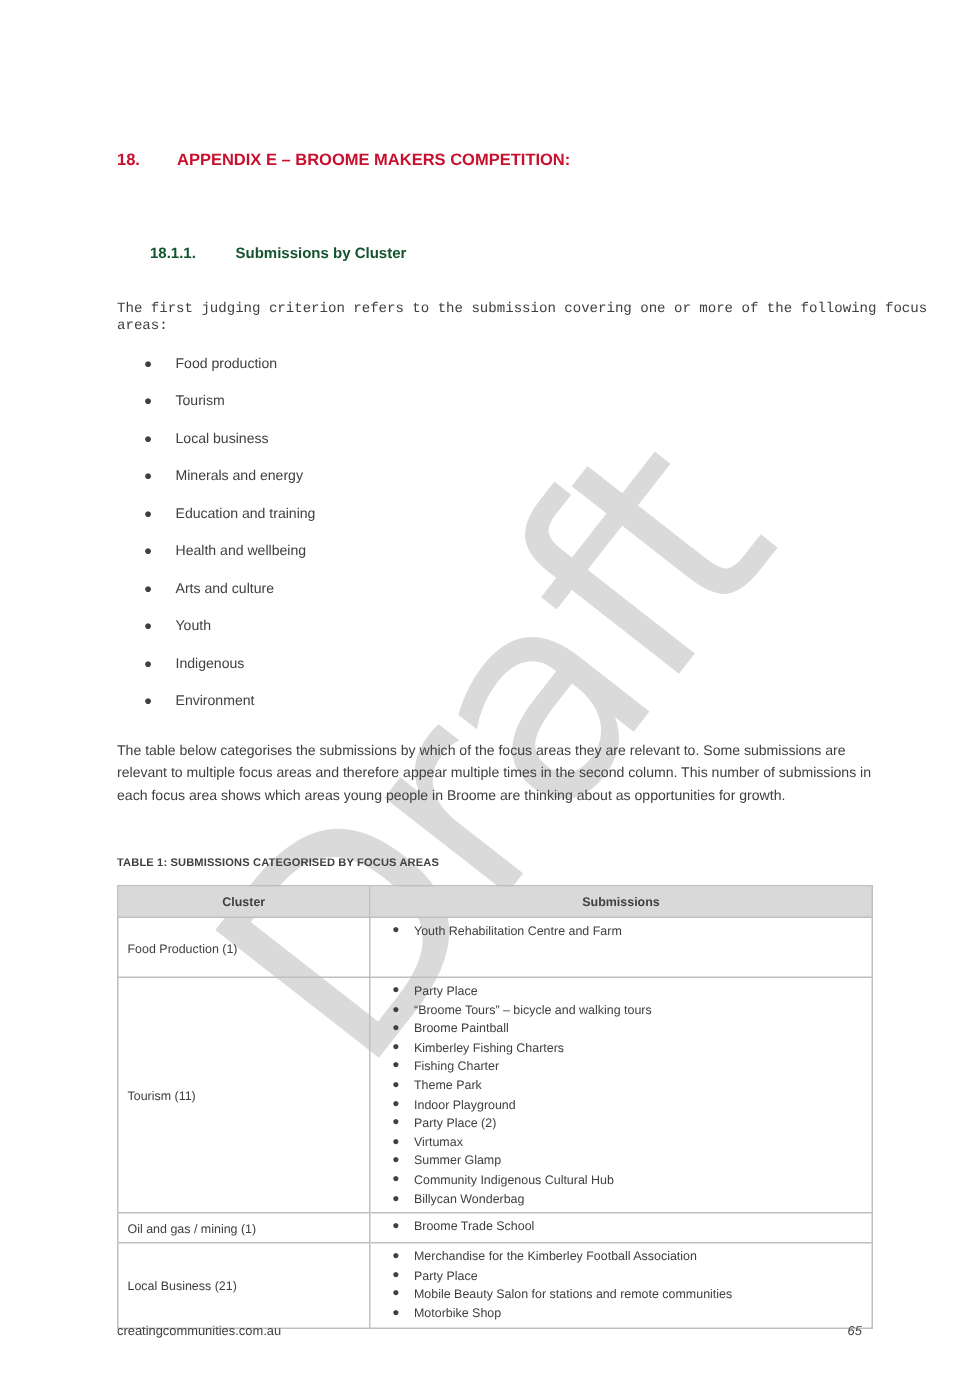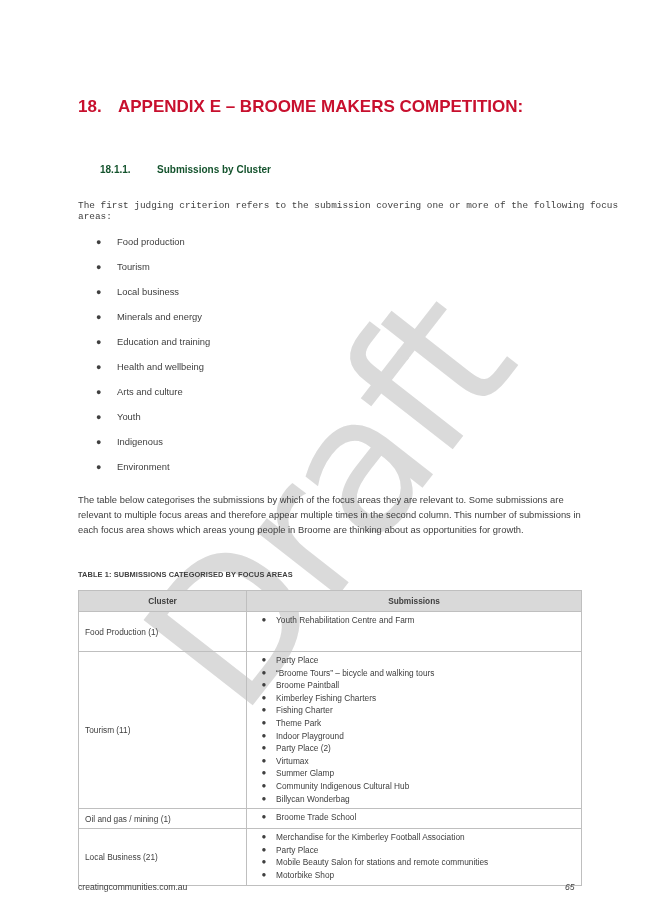--- a/index.html
+++ b/index.html
@@ -1,20 +1,20 @@
 <!DOCTYPE html>
 <html><head>
 <meta charset="utf-8">
 <style>
   html, body { margin: 0; padding: 0; background: #ffffff; }
   body { width: 653px; height: 923px; position: relative; overflow: hidden; font-family: "Liberation Sans", sans-serif; color: #404040; }
   .page { position: absolute; left: 0; top: 0; width: 653px; height: 923px; }
   .watermark { position: absolute; left: 90px; top: 380px; width: 520px; font-family: "DejaVu Sans", sans-serif; font-size: 190px; color: #d4d4d4; transform: rotate(-52deg); transform-origin: center center; opacity: 0.85; pointer-events: none; line-height: 1; letter-spacing: -6px; }
   .content { position: absolute; left: 0; top: 0; width: 653px; height: 923px; }
-  .h1 { position: absolute; left: 78px; top: 94px; color: #c8102e; font-family: "Liberation Sans", sans-serif; font-weight: bold; font-size: 17px; line-height: 26px; }
+  .h1 { position: absolute; left: 78px; top: 94px; color: #c8102e; font-family: "Liberation Sans", sans-serif; font-weight: bold; font-size: 11px; line-height: 26px; }
   .h1 .num { display: inline-block; width: 40px; }
   .h1 .line2 { padding-left: 21px; }
   .h3 { position: absolute; left: 100px; top: 164px; font-weight: bold; font-size: 10px; color: #14532d; }
   .h3 .num { display: inline-block; width: 57px; }
   .para { position: absolute; left: 78px; font-size: 9.4px; color: #404040; font-family: Liberation Mono, monospace; }
   .intro { top: 200px; }
   .focus-list { position: absolute; left: 96px; top: 229px; margin: 0; padding: 0; list-style: none; }
   .focus-list li { height: 25px; font-size: 9.4px; display: flex; align-items: center; }
   .focus-list li .bullet { width: 21px; font-size: 9px; }
   .body-para { position: absolute; left: 78px; top: 492px; width: 510px; font-size: 9.4px; line-height: 15px; }

